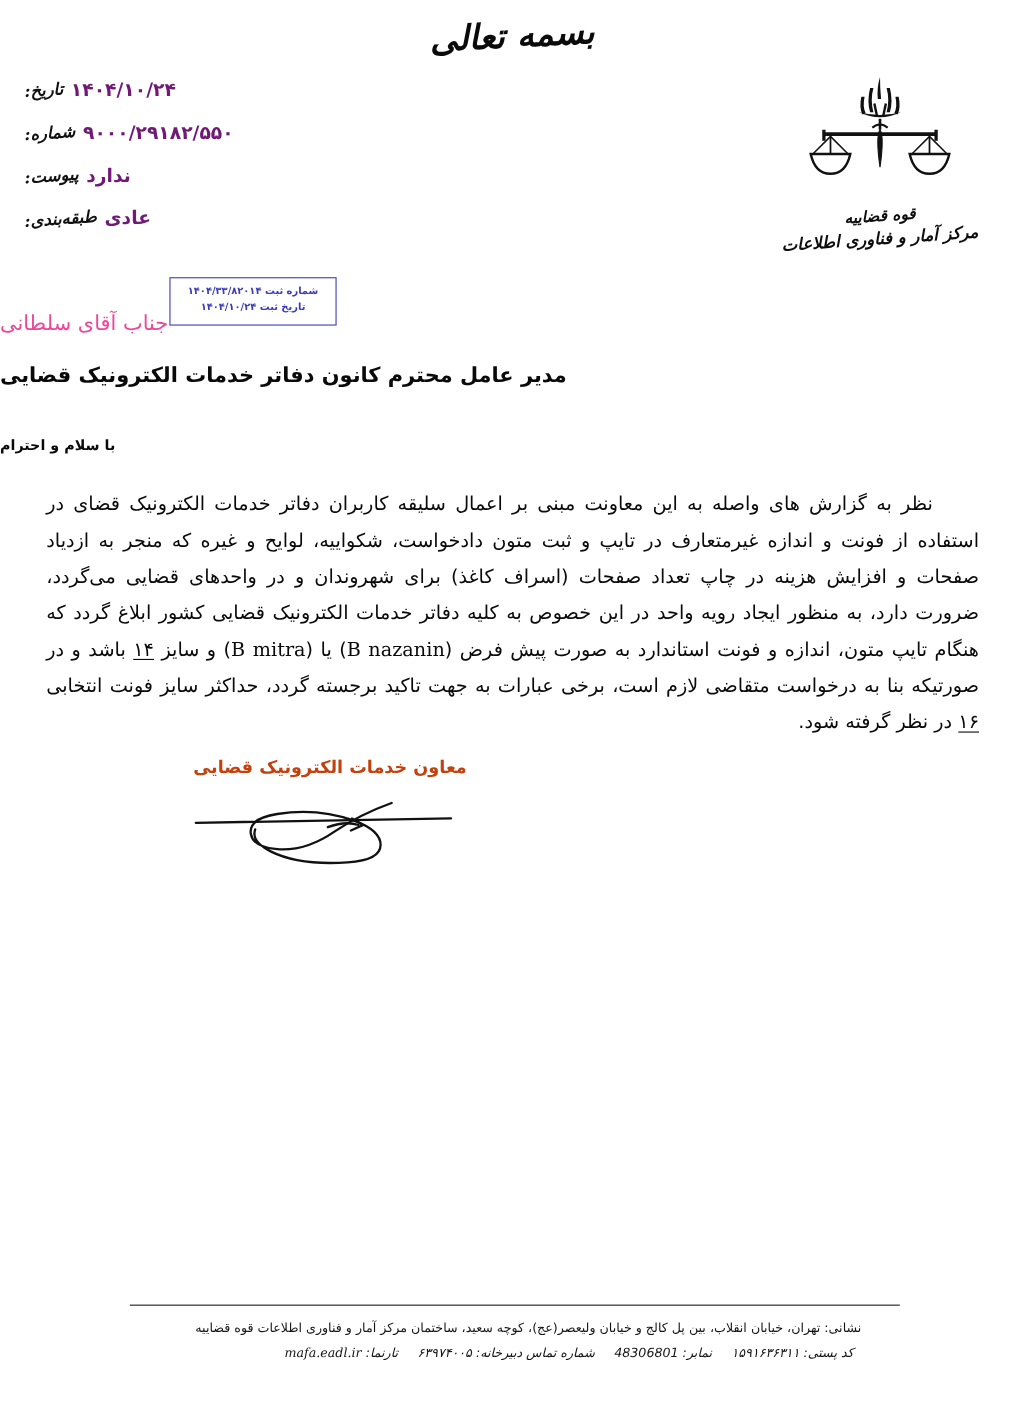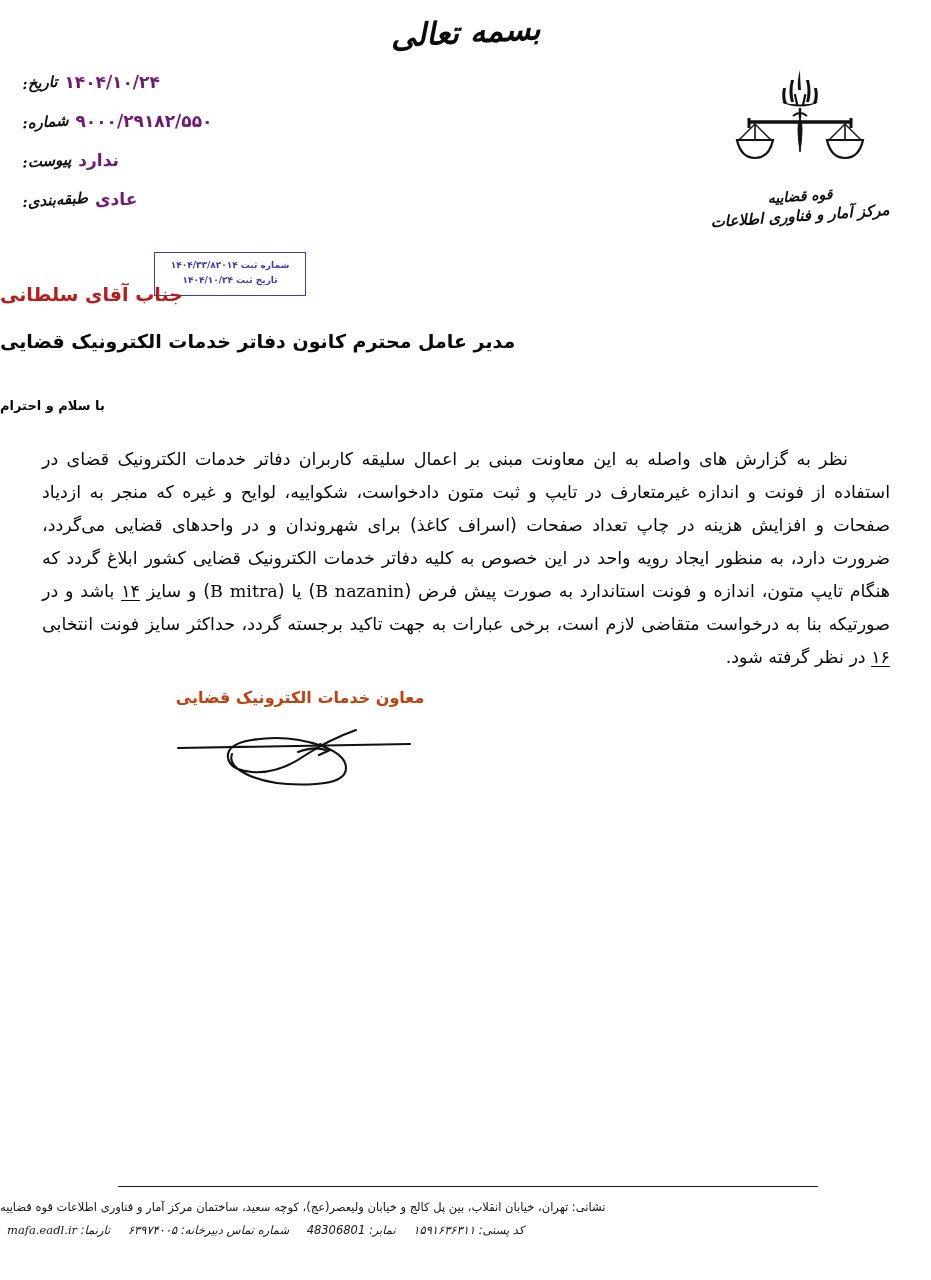--- a/index.html
+++ b/index.html
@@ -120,22 +120,22 @@
   .recipient {
     position: absolute;
     top: 283px;
     left: 0;
     width: 885px;
     text-align: left;
     direction: rtl;
   }
   .recipient-name {
     font-size: 19px;
-    font-weight: 700;
-    color: #b91c1c;
+    font-weight: 400;
+    color: #ec4899;
     margin-bottom: 25px;
   }
   .recipient-title {
     font-size: 19px;
     font-weight: 700;
     color: #0a0a0a;
   }
 
   .greeting {
     position: absolute;
@@ -204,21 +204,21 @@
     left: 118px;
     width: 700px;
     border-top: 1.4px solid #1a1a1a;
   }
   .footer {
     position: absolute;
     top: 1196px;
     left: 0;
     width: 783px;
     direction: rtl;
-    text-align: left;
+    text-align: right;
   }
   .footer-line {
     font-size: 11.5px;
     color: #141414;
     line-height: 23px;
     white-space: nowrap;
   }
   .footer-line .seg { margin: 0 7px; font-style: italic; }
   .footer-line .url {
     font-family: "DejaVu Serif", serif;

